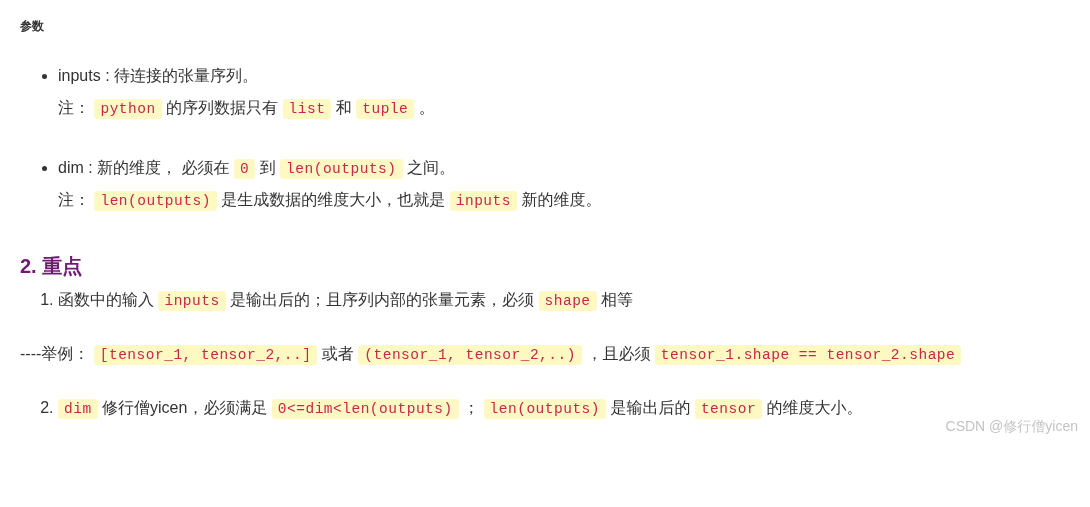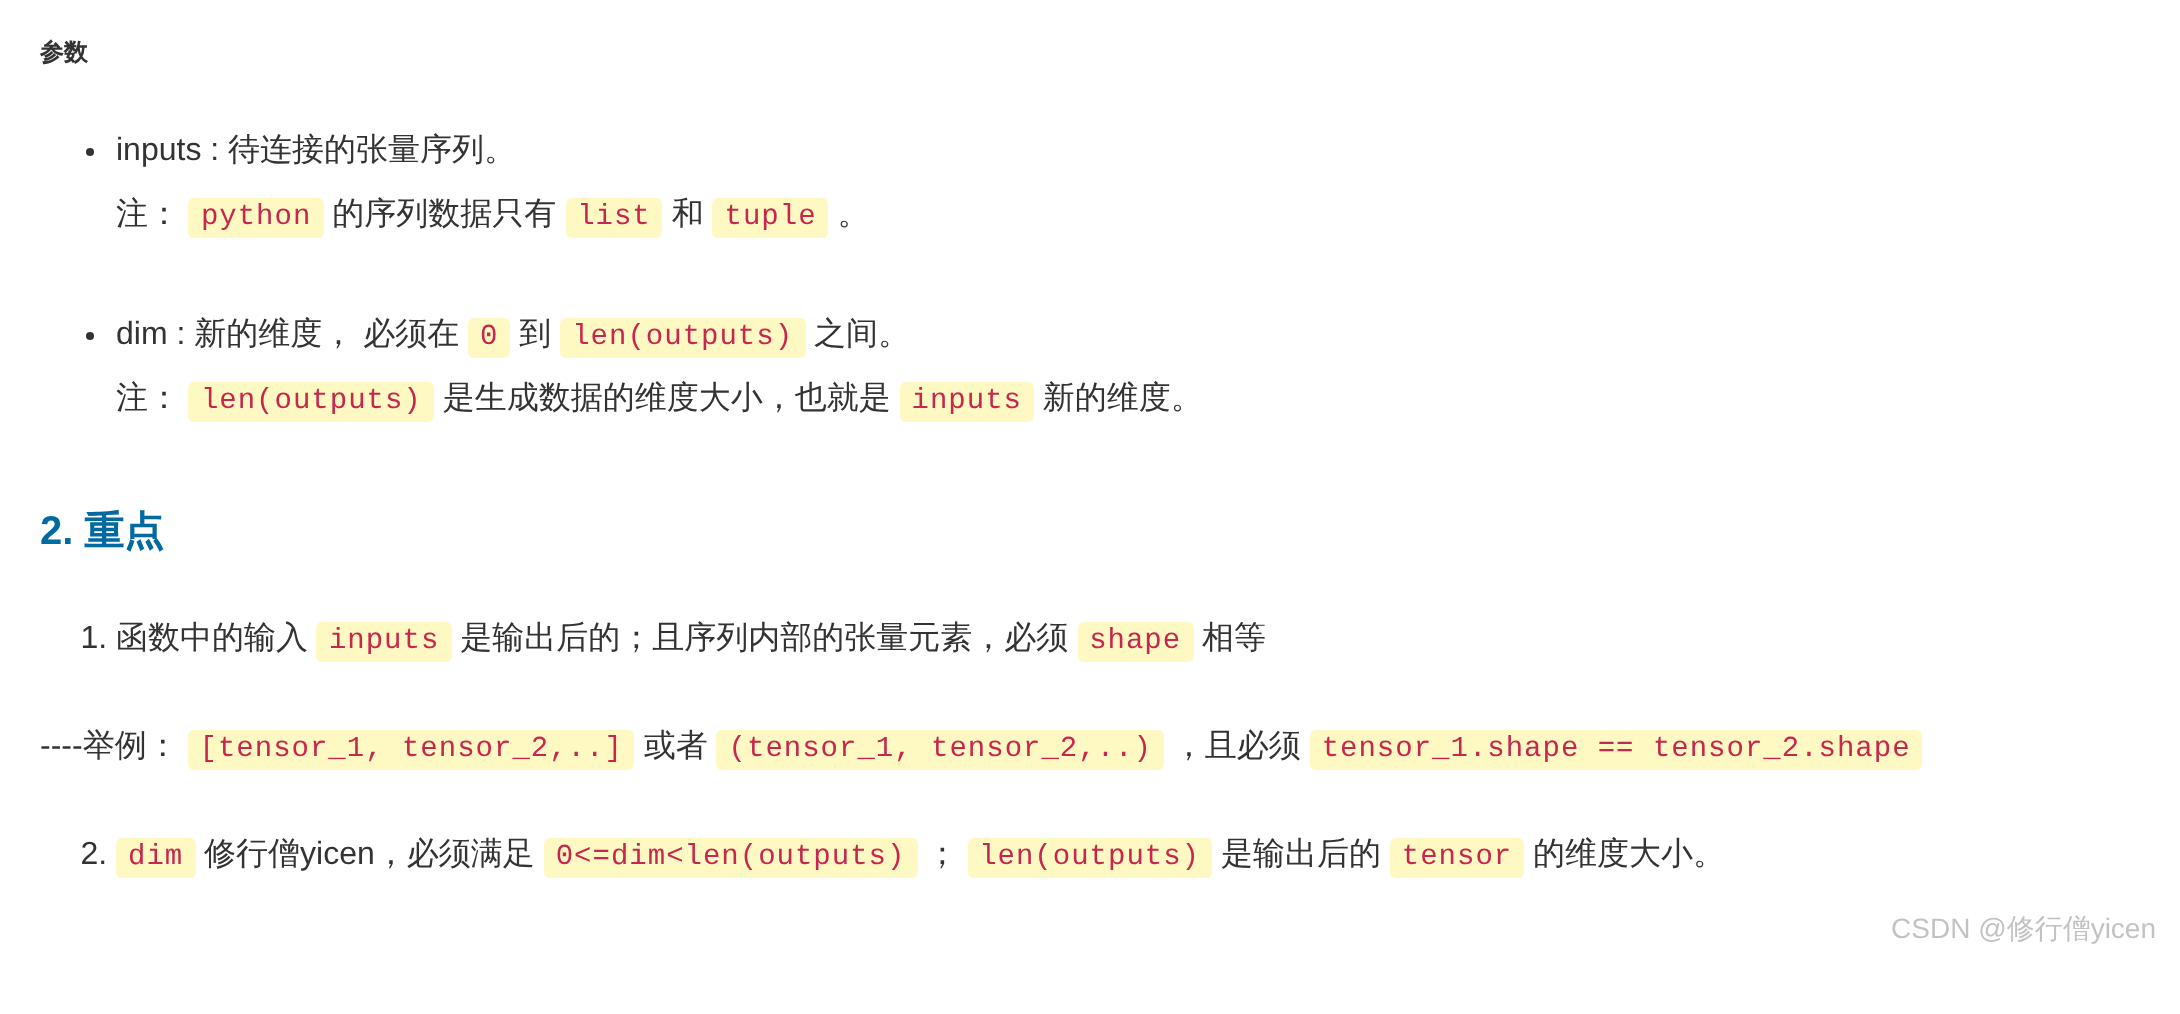--- a/index.html
+++ b/index.html
@@ -19,23 +19,22 @@
     }
     h4.params-heading {
       font-weight: 700;
       font-size: 12px;
       color: #333;
       margin-bottom: 22px;
     }
     h3.section-heading {
       font-weight: 700;
       font-size: 20px;
-      color: #0369a1;
+      color: #701a75;
       margin-top: 32px;
-      margin-bottom: 20px;
     }
     ul {
       list-style: disc;
       padding-left: 38px;
       margin-bottom: 8px;
     }
     ul li {
       margin-bottom: 28px;
       line-height: 2.0;
     }
@@ -56,21 +55,21 @@
       font-size: 14.5px;
       letter-spacing: 0.5px;
     }
     .example-line {
       margin: 22px 0;
       line-height: 2.0;
     }
     .watermark {
       position: absolute;
       right: 12px;
-      bottom: 2px;
+      bottom: 20px;
       color: rgba(120,120,120,0.45);
       font-size: 14px;
       pointer-events: none;
     }
   </style>
 </head>
 <body>
 
 <h4 class="params-heading">参数</h4>
 

